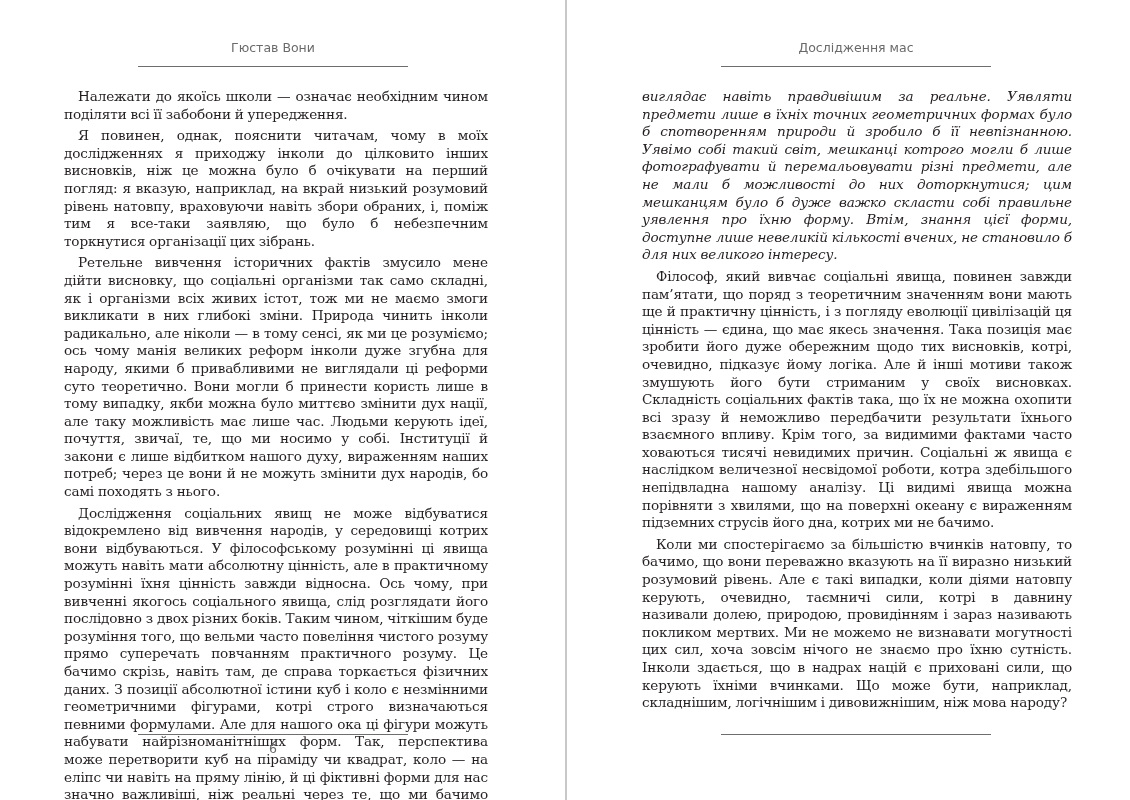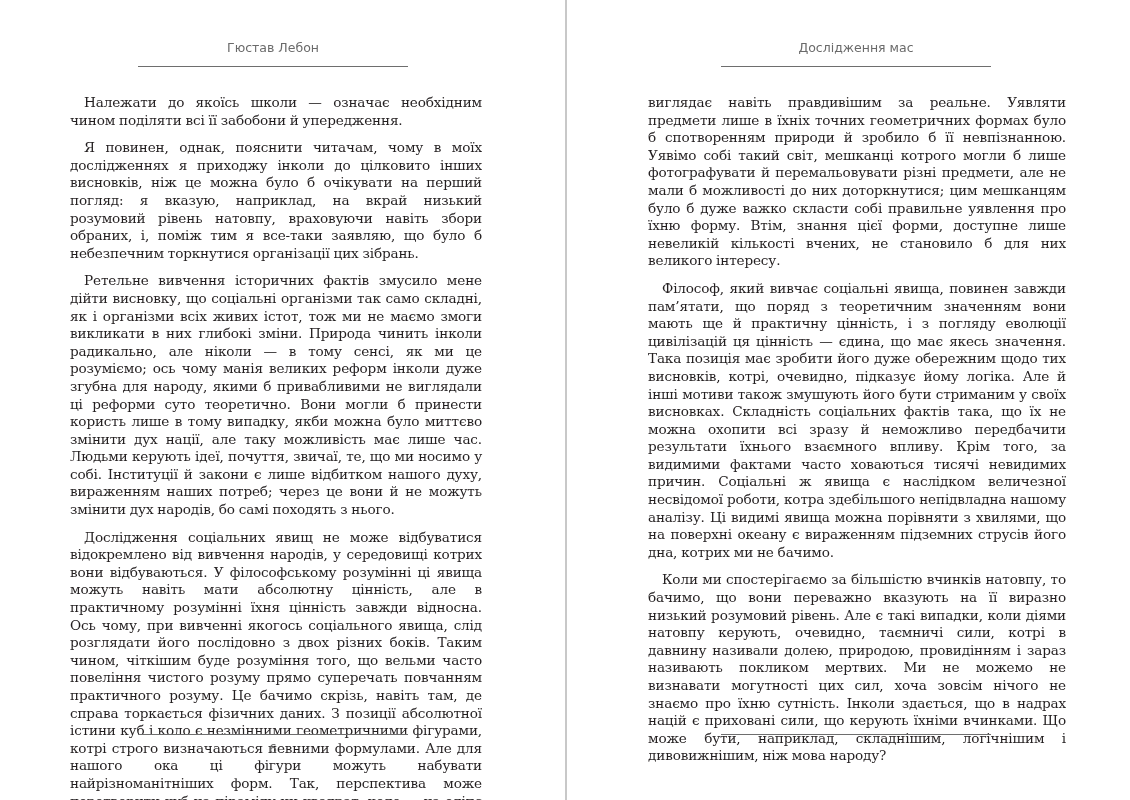--- a/index.html
+++ b/index.html
@@ -13,34 +13,34 @@
   .spine { position: absolute; left: 565px; top: 0; width: 2px; height: 800px; background: #c8c8c8; }
   .running-head {
     position: absolute; top: 40px; text-align: center;
     font-family: "DejaVu Sans", "Liberation Sans", sans-serif; font-size: 12.5px; color: #6a6a6a;
   }
   .rule { position: absolute; height: 1px; background: #6e6e6e; }
   .text {
     position: absolute; top: 84px; font-size: 13.6px; line-height: 17.6px;
     text-align: justify; letter-spacing: -0.15px; word-spacing: -0.3px;
   }
-  .text p { margin: 10px; text-indent: 14px; hyphens: manual; }
-  .text p.cont { text-indent: 0; }
+  .text p { margin: 4px; text-indent: 14px; hyphens: manual; }
+  .text p.cont { text-indent: 0; font-style: italic; }
   .folio {
     position: absolute; top: 741px; text-align: center;
     font-family: "DejaVu Sans", "Liberation Sans", sans-serif; font-size: 12.5px; color: #6a6a6a;
   }
 </style>
 </head>
 <body>
 
 <div class="spine"></div>
 
 <div class="page left">
-  <div class="running-head" style="left:138px; width:270px;">Гюстав Лебон</div>
+  <div class="running-head" style="left:138px; width:270px;">Гюстав Вони</div>
   <div class="rule" style="left:138px; top:66px; width:270px;"></div>
   <div class="text" style="left:60px; width:432px;">
     <p>Належати до якоїсь школи — означає необхідним чином поділяти всі її забобони й упередження.</p>
     <p>Я повинен, однак, пояснити читачам, чому в моїх дослідженнях я приходжу інколи до цілковито інших висновків, ніж це можна було б очікувати на перший погляд: я вказую, наприклад, на вкрай низький розумовий рівень натовпу, враховуючи навіть збори обраних, і, поміж тим я все-таки заявляю, що було б небезпечним торкнутися організації цих зібрань.</p>
     <p>Ретельне вивчення історичних фактів змусило мене дійти висновку, що соціальні організми так само складні, як і організми всіх живих істот, тож ми не маємо змоги викликати в них глибокі зміни. Природа чинить інколи радикально, але ніколи — в тому сенсі, як ми це розуміємо; ось чому манія великих реформ інколи дуже згубна для народу, якими б привабливими не виглядали ці реформи суто теоретично. Вони могли б принести користь лише в тому випадку, якби можна було миттєво змінити дух нації, але таку можливість має лише час. Людьми керують ідеї, почуття, звичаї, те, що ми носимо у собі. Інституції й закони є лише відбитком нашого духу, вираженням наших потреб; через це вони й не можуть змінити дух народів, бо самі походять з нього.</p>
     <p>Дослідження соціальних явищ не може відбуватися відокремлено від вивчення народів, у середовищі котрих вони відбуваються. У філософському розумінні ці явища можуть навіть мати абсолютну цінність, але в практичному розумінні їхня цінність завжди відносна. Ось чому, при вивченні якогось соціального явища, слід розглядати його послідовно з двох різних боків. Таким чином, чіткішим буде розуміння того, що вельми часто повеління чистого розуму прямо суперечать повчанням практичного розуму. Це бачимо скрізь, навіть там, де справа торкається фізичних даних. З позиції абсолютної істини куб і коло є незмінними геометричними фігурами, котрі строго визначаються певними формулами. Але для нашого ока ці фігури можуть набувати найрізноманітніших форм. Так, перспектива може перетворити куб на піраміду чи квадрат, коло — на еліпс чи навіть на пряму лінію, й ці фіктивні форми для нас значно важливіші, ніж реальні через те, що ми бачимо лише їх, і фотографія чи живопис можуть відтворювати лише ці форми. Нереальне в деяких випадках</p>
   </div>
   <div class="rule" style="left:138px; top:734px; width:270px;"></div>
   <div class="folio" style="left:138px; width:270px;">6</div>
 </div>

